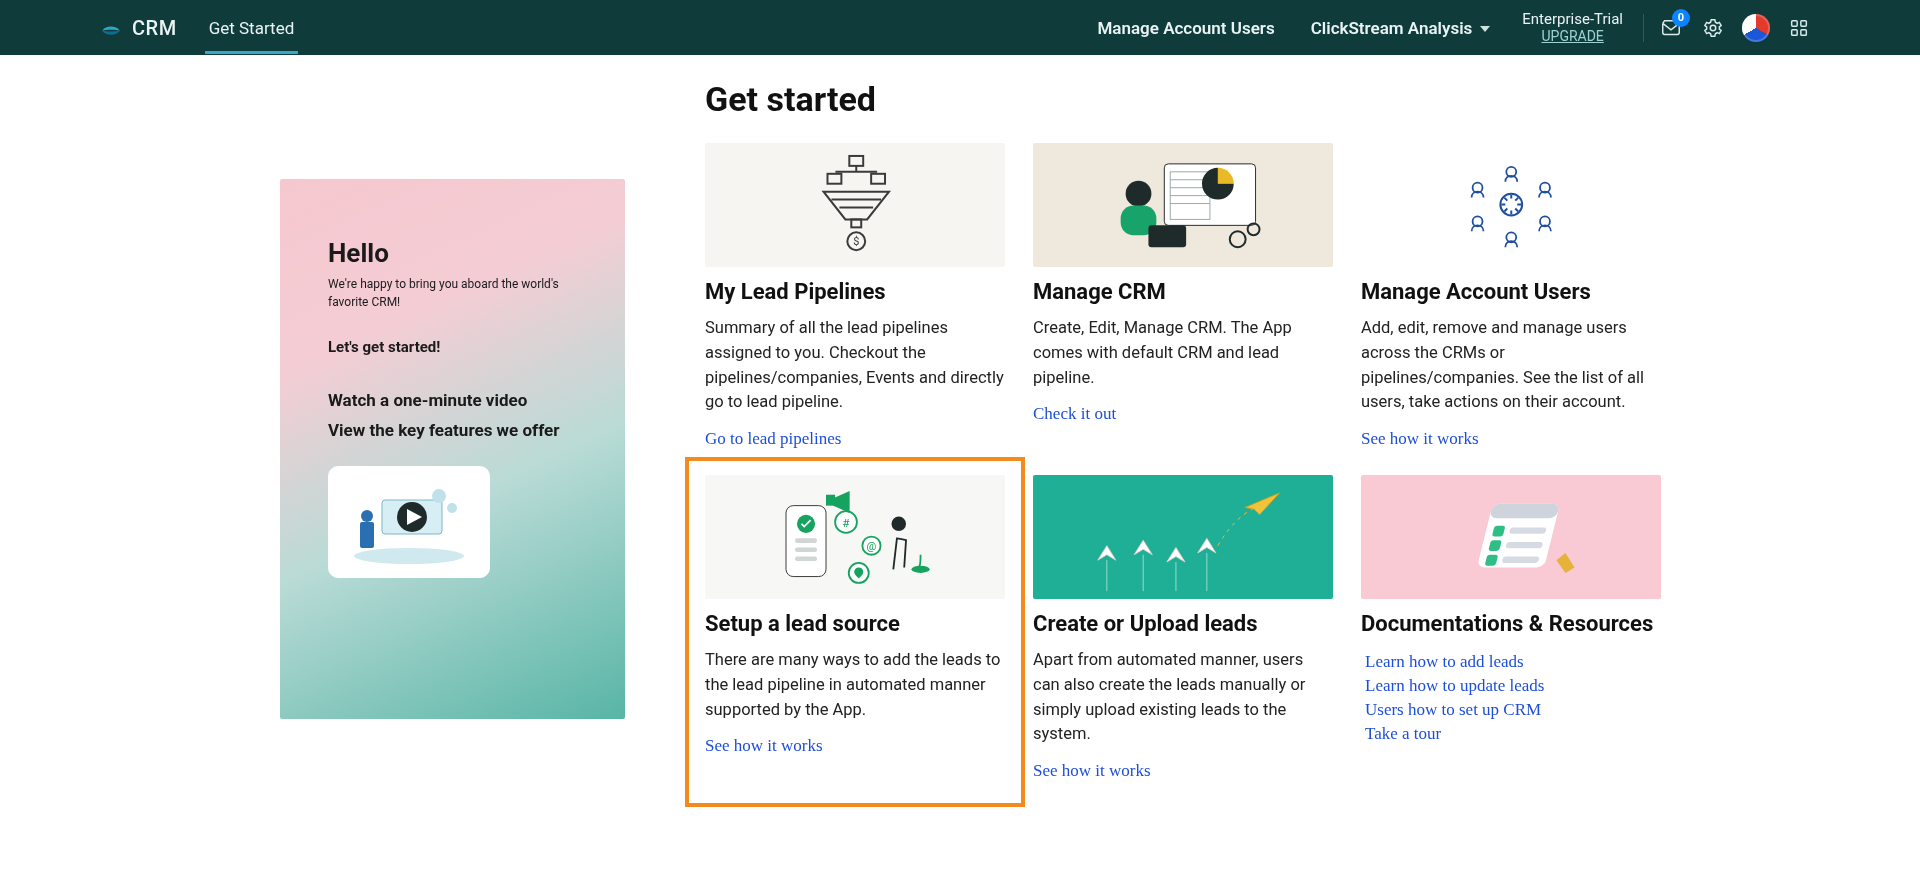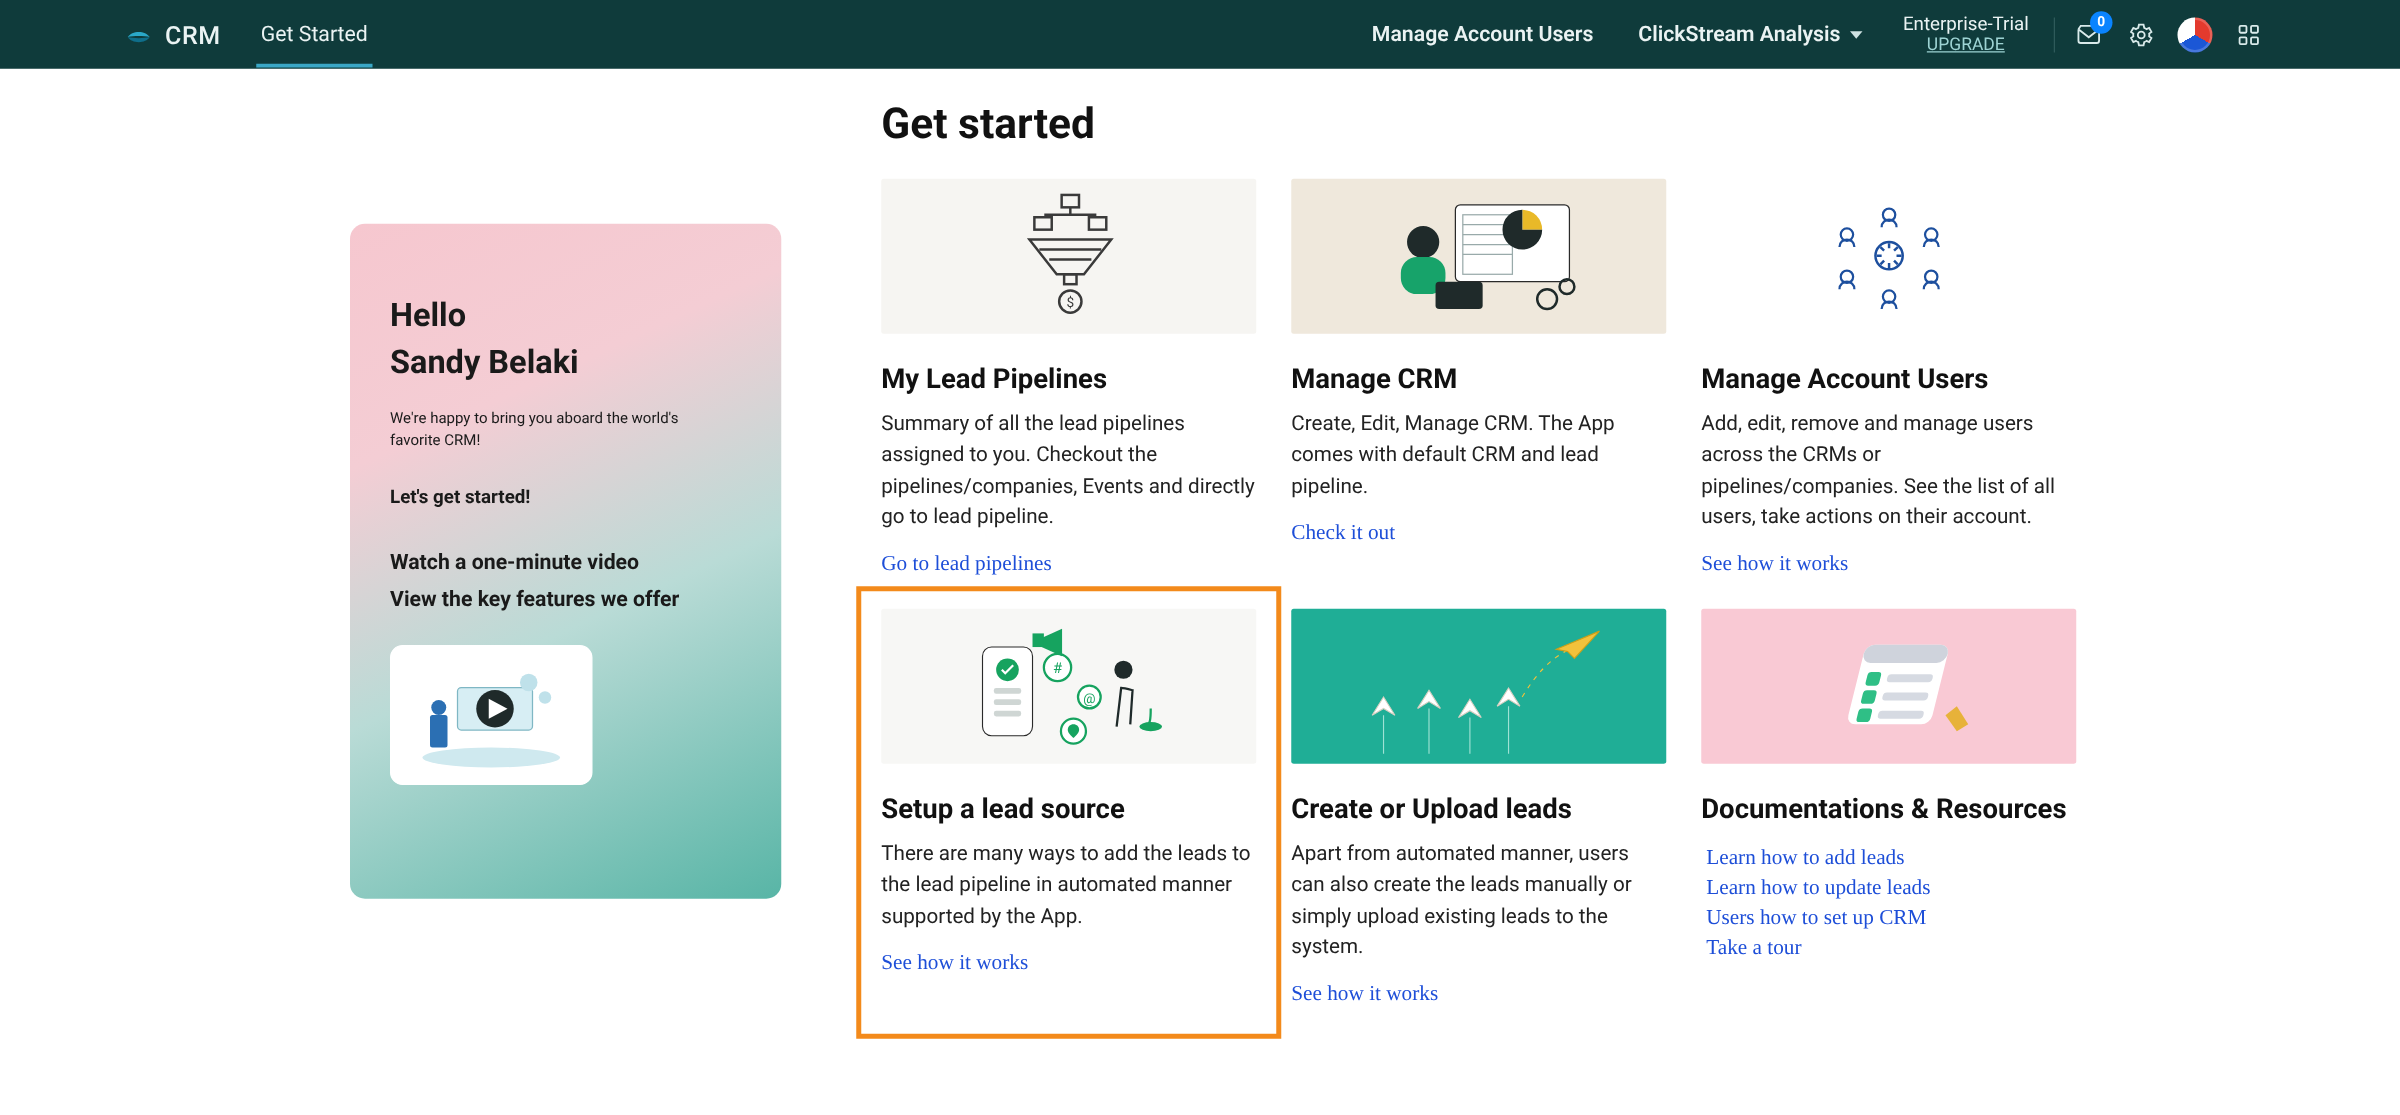--- a/index.html
+++ b/index.html
@@ -94,22 +94,22 @@
   
   .page{
     display:flex;
     padding: 22px 110px 30px 280px;
     gap: 80px;
     align-items:flex-start;
   }
   .welcome-card{
     width:345px;
     min-height:540px;
-    border-radius:12px;
-    padding:58px 32px 40px;
+    border-radius:2px;
+    padding:58px 48px 40px;
     margin-top: 102px;
     background: linear-gradient(155deg,#f6c7cf 0%,#f4cdd4 28%,#b9dbd6 58%,#58b5a6 100%);
     color:#1a1a1a;
   }
   .welcome-card .hello{
     font-size:26px;font-weight:700;line-height:1.3;margin-bottom:4px;
   }
   .welcome-card .username{
     font-size:26px;font-weight:700;margin-bottom:20px;
   }
@@ -154,21 +154,21 @@
     padding:14px 16px 22px;
     margin:-14px -16px -22px;
   }
   .thumb{
     width:300px;height:124px;border-radius:2px;
     display:flex;align-items:center;justify-content:center;
     background:#f6f5f2;
   }
   .thumb svg{max-width:88%;max-height:88%}
   .card h3{
-    font-size:22px;font-weight:700;margin:24px 0 12px;color:#111;
+    font-size:22px;font-weight:700;margin:12px 0 12px;color:#111;
   }
   .card p{
     font-size:16.5px;line-height:1.5;color:#222;margin-bottom:14px;
   }
   .card .link, .card .link-list a{
     color:#1d4ed8;font-size:17px;cursor:pointer;text-decoration:none;display:inline-block;font-family:Liberation Serif, serif;
   }
   .card .link-list a{display:block;margin:4px 4px}
 </style>
 </head>
@@ -219,21 +219,20 @@
       <rect x="4" y="14" width="6" height="6" rx="1"></rect>
         <rect x="14" y="14" width="6" height="6" rx="1"></rect>
     </svg>
   </span>
 </div>
 
 <div class="page">
 
   <div class="welcome-card">
     <div class="hello">Hello</div>
-    <div class="username">Sandy Belaki</div>
     <div class="intro">We're happy to bring you aboard the world's favorite CRM!</div>
     <div class="lets">Let's get started!</div>
     <div class="linkline">Watch a one-minute video</div>
     <div class="linkline">View the key features we offer</div>
 
     <div class="video-thumb">
       <svg viewBox="0 0 150 92">
         <ellipse cx="75" cy="80" rx="55" ry="8" fill="#cfe9ef"></ellipse>
         <rect x="48" y="24" width="60" height="34" rx="3" fill="#d7eef4" stroke="#7fb7c4"></rect>
         <circle cx="78" cy="41" r="15" fill="#1f2a2a"></circle>

